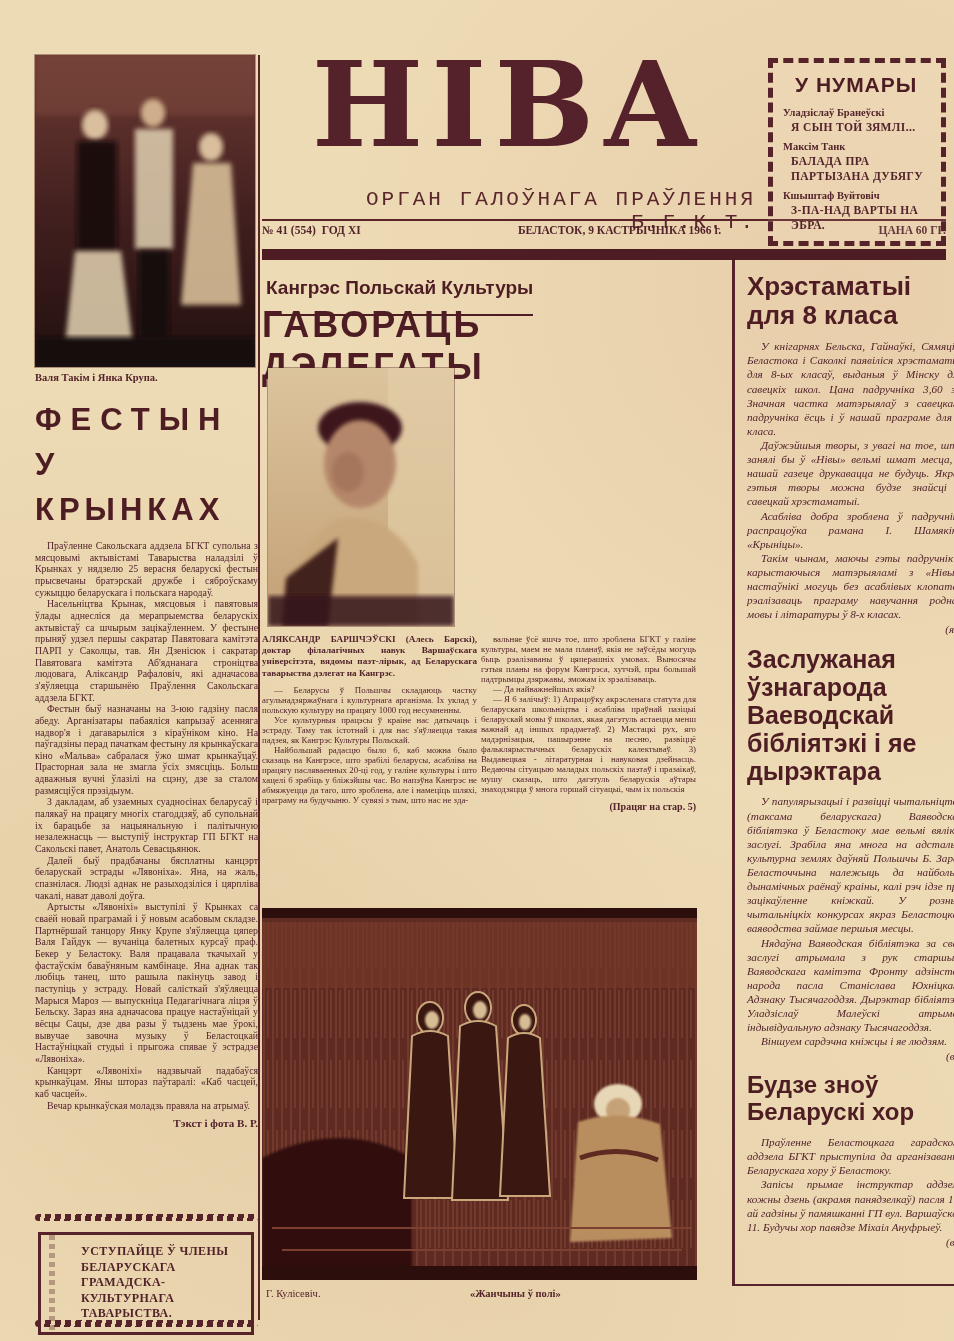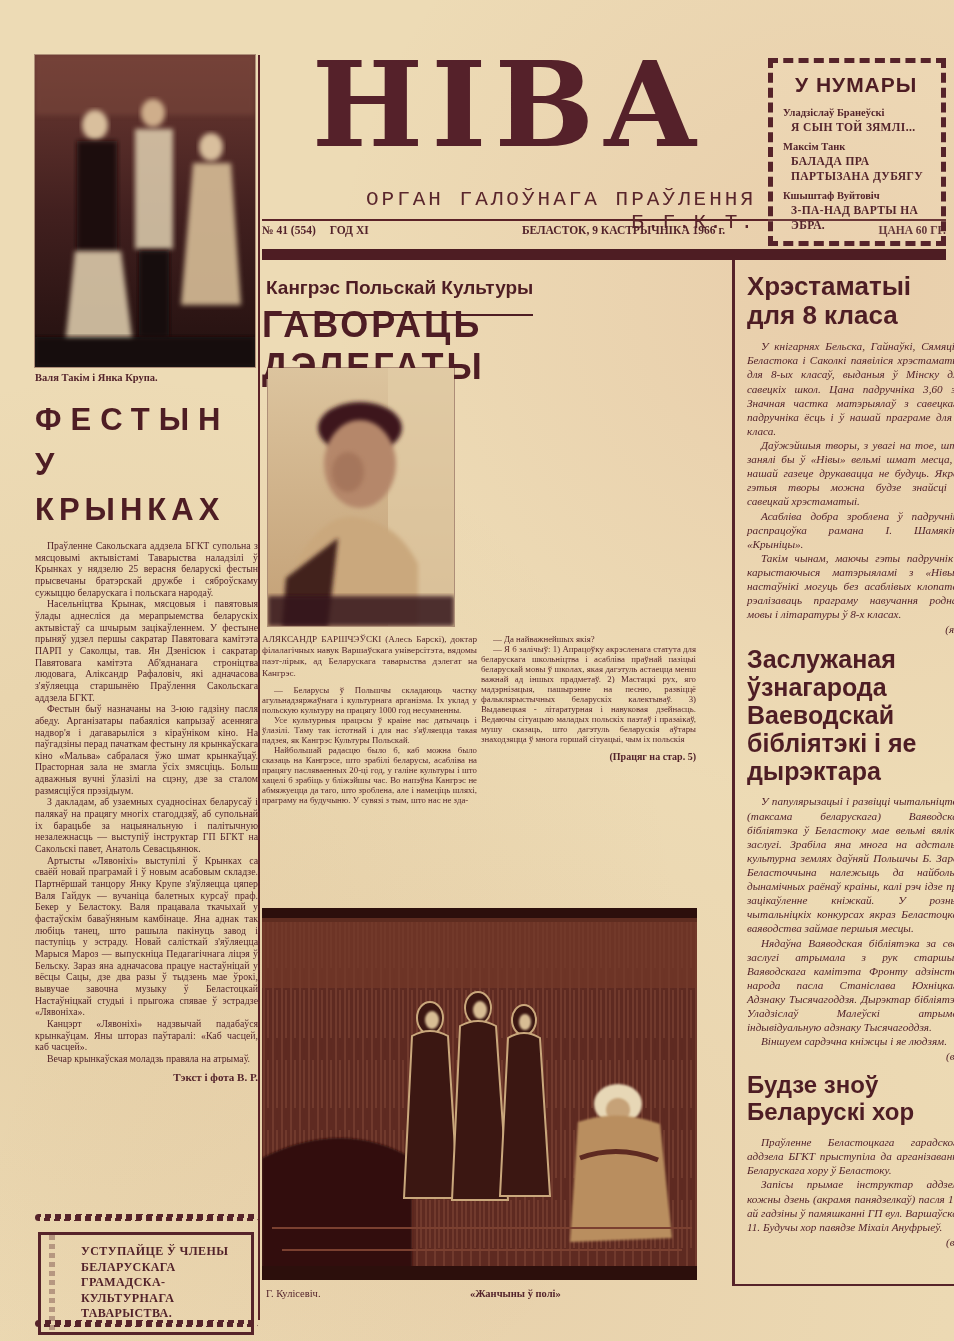--- a/index.html
+++ b/index.html
@@ -13,21 +13,21 @@
   
   .v-sep{position:absolute;left:258px;top:55px;width:2px;height:1265px;background:#5b2228;}
   .thick-bar{position:absolute;left:262px;top:249px;width:684px;height:11px;background:#4e1d23;}
   .thin-rule{position:absolute;background:#5b2228;height:2px;}
   
   .mast-title{position:absolute;left:262px;top:40px;width:494px;text-align:center;
     font-family:"DejaVu Serif","Liberation Serif",serif;font-weight:bold;
     font-size:118px;line-height:1.1;letter-spacing:8px;color:#55212a;}
   .mast-sub{position:absolute;left:262px;top:188px;width:494px;text-align:right;
     font-family:Liberation Mono, monospace;font-size:21px;letter-spacing:3px;color:#5a262c;}
-  .issue-row{position:absolute;left:262px;top:224px;width:684px;display:flex;gap:14px;
+  .issue-row{position:absolute;left:262px;top:224px;width:684px;display:flex;gap:6px;
     font-weight:bold;font-size:11.5px;align-items:center;}
   .issue-row .grow{flex:1;text-align:center;}
   
   .issue-box{position:absolute;left:768px;top:58px;width:178px;height:188px;
     border:5px dashed #56232a;padding:8px 10px;box-sizing:border-box;background:rgba(255,245,220,0.10);}
   .issue-box h2{margin:2px 0 10px 12px;font-family:"Liberation Sans",sans-serif;
     font-size:21px;letter-spacing:1px;color:#4e1d24;}
   .ib-author{font-weight:bold;font-size:10.5px;margin:7px 0 2px;}
   .ib-work{font-weight:bold;font-size:11.5px;margin:0 0 3px 8px;letter-spacing:0.4px;line-height:1.25;}
   
@@ -53,21 +53,21 @@
   .kicker{position:absolute;left:266px;top:277px;font-family:"Liberation Sans",sans-serif;
     font-weight:700;font-size:19px;color:#4e1d24;border-bottom:2px solid #4e1d24;padding-bottom:15px;}
   .big-headline{position:absolute;left:262px;top:304px;width:436px;
     font-family:"Liberation Sans",sans-serif;font-weight:800;font-size:36px;
     letter-spacing:3px;word-spacing:14px;color:#4e1d24;}
   .portrait{position:absolute;left:268px;top:368px;width:186px;height:258px;margin:0;
     outline:1px solid rgba(80,30,30,0.4);}
   .c-col{position:absolute;width:215px;font-size:8.8px;line-height:1.14;}
   .c1{left:262px;top:634px;height:272px;overflow:hidden;}
   .c2{left:481px;top:634px;height:274px;overflow:hidden;}
-  .portrait-caption{font-weight:normal;font-size:9.2px;line-height:1.22;text-align:justify;margin:0 0 6px;}
+  .portrait-caption{font-weight:bold;font-size:9.2px;line-height:1.22;text-align:justify;margin:0 0 6px;}
   .continuation{margin-top:7px;text-align:right;font-weight:bold;font-size:10px;}
   .woodcut{position:absolute;left:262px;top:908px;width:435px;height:372px;margin:0;}
   .wc-author{position:absolute;left:266px;top:1288px;font-size:10.5px;}
   .wc-title{position:absolute;left:470px;top:1288px;font-size:10.5px;font-weight:bold;}
   
   .right-col{position:absolute;left:702px;top:260px;width:246px;height:1026px;box-sizing:border-box;
     border-left:3px solid #56232a;border-right:2px solid #56232a;border-bottom:2px solid #56232a;
     padding:6px 13px 6px 12px;margin-left:30px;}
   .right-col article{margin-bottom:10px;}
   .ra-title{font-family:"Liberation Sans",sans-serif;font-weight:700;color:#4e1d24;
@@ -118,20 +118,21 @@
     <div class="l2">У</div>
     <div class="l3">КРЫНКАХ</div>
   </div>
 
   <div class="left-body">
     <div>
         <p class="para">Праўленне Сакольскага аддзела БГКТ супольна з мясцовымі актывістамі Таварыства наладзілі ў Крынках у нядзелю 25 верасня беларускі фестын прысвечаны братэрскай дружбе і сяброўскаму сужыццю беларускага і польскага народаў.</p>
         <p class="para">Насельніцтва Крынак, мясцовыя і павятовыя ўлады аднесліся да мерапрыемства беларускіх актывістаў са шчырым зацікаўленнем. У фестыне прыняў удзел першы сакратар Павятовага камітэта ПАРП у Саколцы, тав. Ян Дзенісюк і сакратар Павятовага камітэта Аб'яднанага строніцтва людовага, Аліксандр Рафаловіч, які адначасова з'яўляецца старшынёю Праўлення Сакольскага аддзела БГКТ.</p>
         <p class="para">Фестын быў назначаны на 3-юю гадзіну пасля абеду. Арганізатары пабаяліся капрызаў асенняга надвор'я і дагаварыліся з кіраўніком кіно. На паўгадзіны перад пачаткам фестыну ля крынкаўскага кіно «Мальва» сабралася ўжо шмат крынкаўцаў. Прасторная зала не змагла ўсіх змясціць. Больш адважныя вучні ўлазілі на сцэну, дзе за сталом размясціўся прэзідыум.</p>
         <p class="para">З дакладам, аб узаемных суадносінах беларусаў і палякаў на працягу многіх стагоддзяў, аб супольнай іх барацьбе за нацыянальную і палітычную незалежнасць — выступіў інструктар ГП БГКТ на Сакольскі павет, Анатоль Севасцьянюк.</p>
+        <p class="para">Далей быў прадбачаны бясплатны канцэрт беларускай эстрады «Лявоніха». Яна, на жаль, спазнілася. Людзі аднак не разыходзіліся і цярпліва чакалі, нават даволі доўга.</p>
         <p class="para">Артысты «Лявоніхі» выступілі ў Крынках са сваёй новай праграмай і ў новым асабовым складзе. Партнёршай танцору Янку Крупе з'яўляецца цяпер Валя Гайдук — вучаніца балетных курсаў праф. Бекер у Беластоку. Валя працавала ткачыхай у фастаўскім баваўняным камбінаце. Яна аднак так любіць танец, што рашыла пакінуць завод і паступіць у эстраду. Новай салісткай з'яўляецца Марыся Мароз — выпускніца Педагагічнага ліцэя ў Бельску. Зараз яна адначасова працуе настаўніцай у вёсцы Сацы, дзе два разы ў тыдзень мае ўрокі, вывучае завочна музыку ў Беластоцкай Настаўніцкай студыі і прыгожа спявае ў эстрадзе «Лявоніха».</p>
         <p class="para">Канцэрт «Лявоніхі» надзвычай падабаўся крынкаўцам. Яны штораз паўтаралі: «Каб часцей, каб часцей».</p>
         <p class="para">Вечар крынкаўская моладзь правяла на атрымаў.</p>
       </div>
     <div class="byline">Тэкст і фота В. Р.</div>
   </div>
 
   <div class="wave" style="top:1214px"></div>
   <div class="membership-box">
     <span>УСТУПАЙЦЕ Ў ЧЛЕНЫ БЕЛАРУСКАГА ГРАМАДСКА-КУЛЬТУРНАГА ТАВАРЫСТВА.</span>
@@ -181,27 +182,28 @@
       <path d="M30 190 Q60 142 92 150 Q130 156 150 196 L150 258 L30 258 Z" fill="#caa87d" filter="url(#bl2)"></path>
       <path d="M18 210 L70 170 L60 258 L14 258 Z" fill="#43201f" filter="url(#bl2)"></path>
       <rect y="228" width="186" height="30" fill="#34161a" opacity="0.85" filter="url(#bl2)"></rect>
     </svg>
   </figure>
 
   <div class="c-col c1">
     <p class="portrait-caption">АЛЯКСАНДР БАРШЧЭЎСКІ (Алесь Барскі), доктар філалагічных навук Варшаўскага універсітэта, вядомы паэт-лірык, ад Беларускага таварыства дэлегат на Кангрэс.</p>
     <div>
         <p class="para">— Беларусы ў Польшчы складаюць частку агульнадзяржаўнага і культурнага арганізма. Іх уклад у польскую культуру на працягу 1000 год несумненны.</p>
-        <p class="para">Усе культурныя працэсы ў краіне нас датычаць і ўлазілі. Таму так істотнай і для нас з'яўляецца такая падзея, як Кангрэс Культуры Польскай.</p>
+        <p class="para">Усе культурныя працэсы ў краіне нас датычаць і эстраду. Таму так істотнай і для нас з'яўляецца такая падзея, як Кангрэс Культуры Польскай.</p>
         <p class="para">Найбольшай радасцю было б, каб можна было сказаць на Кангрэсе, што зрабілі беларусы, асабліва на працягу пасляваенных 20-ці год, у галіне культуры і што хацелі б зрабіць у бліжэйшы час. Во напэўна Кангрэс не абмяжуецца да таго, што зроблена, але і намеціць шляхі, праграму на будучыню. У сувязі з тым, што нас не зда-</p>
       </div>
   </div>
 
   <div class="c-col c2">
     <div>
+        <p class="para">вальняе ўсё яшчэ тое, што зроблена БГКТ у галіне культуры, маем не мала планаў, якія не заўсёды могуць быць рэалізаваны ў цяперашніх умовах. Выносячы гэтыя планы на форум Кангрэса, хутчэй, пры большай падтрымцы дзяржавы, зможам іх зрэалізаваць.</p>
         <p class="para">— Да найважнейшых якія?</p>
         <p class="para">— Я б залічыў: 1) Апрацоўку акрэсленага статута для беларускага школьніцтва і асабліва праўнай пазіцыі беларускай мовы ў школах, якая дагэтуль астаецца менш важнай ад іншых прадметаў. 2) Мастацкі рух, яго мадэрнізацыя, пашырэнне на песню, развіццё фальклярыстычных беларускіх калектываў. 3) Выдавецкая - літаратурная і навуковая дзейнасць. Ведаючы сітуацыю маладых польскіх паэтаў і празаікаў, мушу сказаць, што дагэтуль беларускія аўтары знаходзяцца ў многа горшай сітуацыі, чым іх польскія</p>
       </div>
     <div class="continuation">(Працяг на стар. 5)</div>
   </div>
 
   <figure class="woodcut">
     <svg width="435" height="372" viewBox="0 0 435 372">
       <defs>
         <pattern id="streak" width="9" height="70" patternUnits="userSpaceOnUse">

